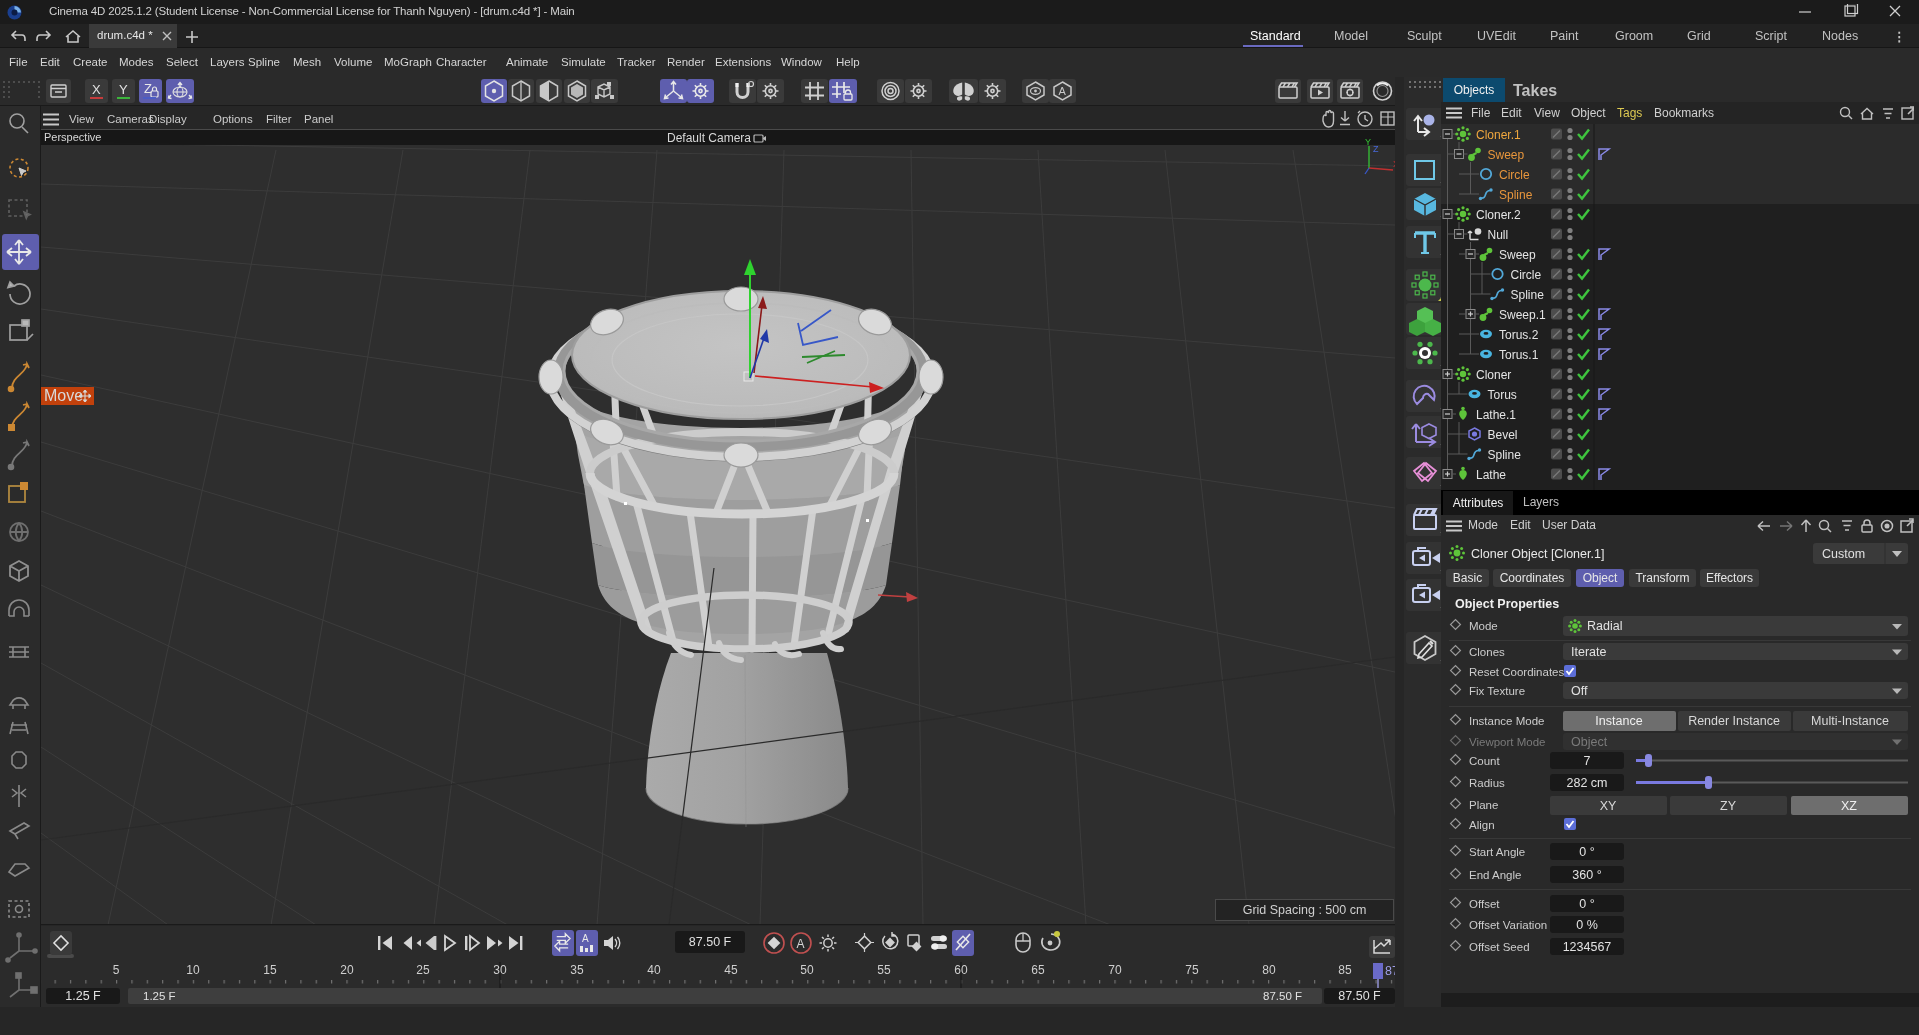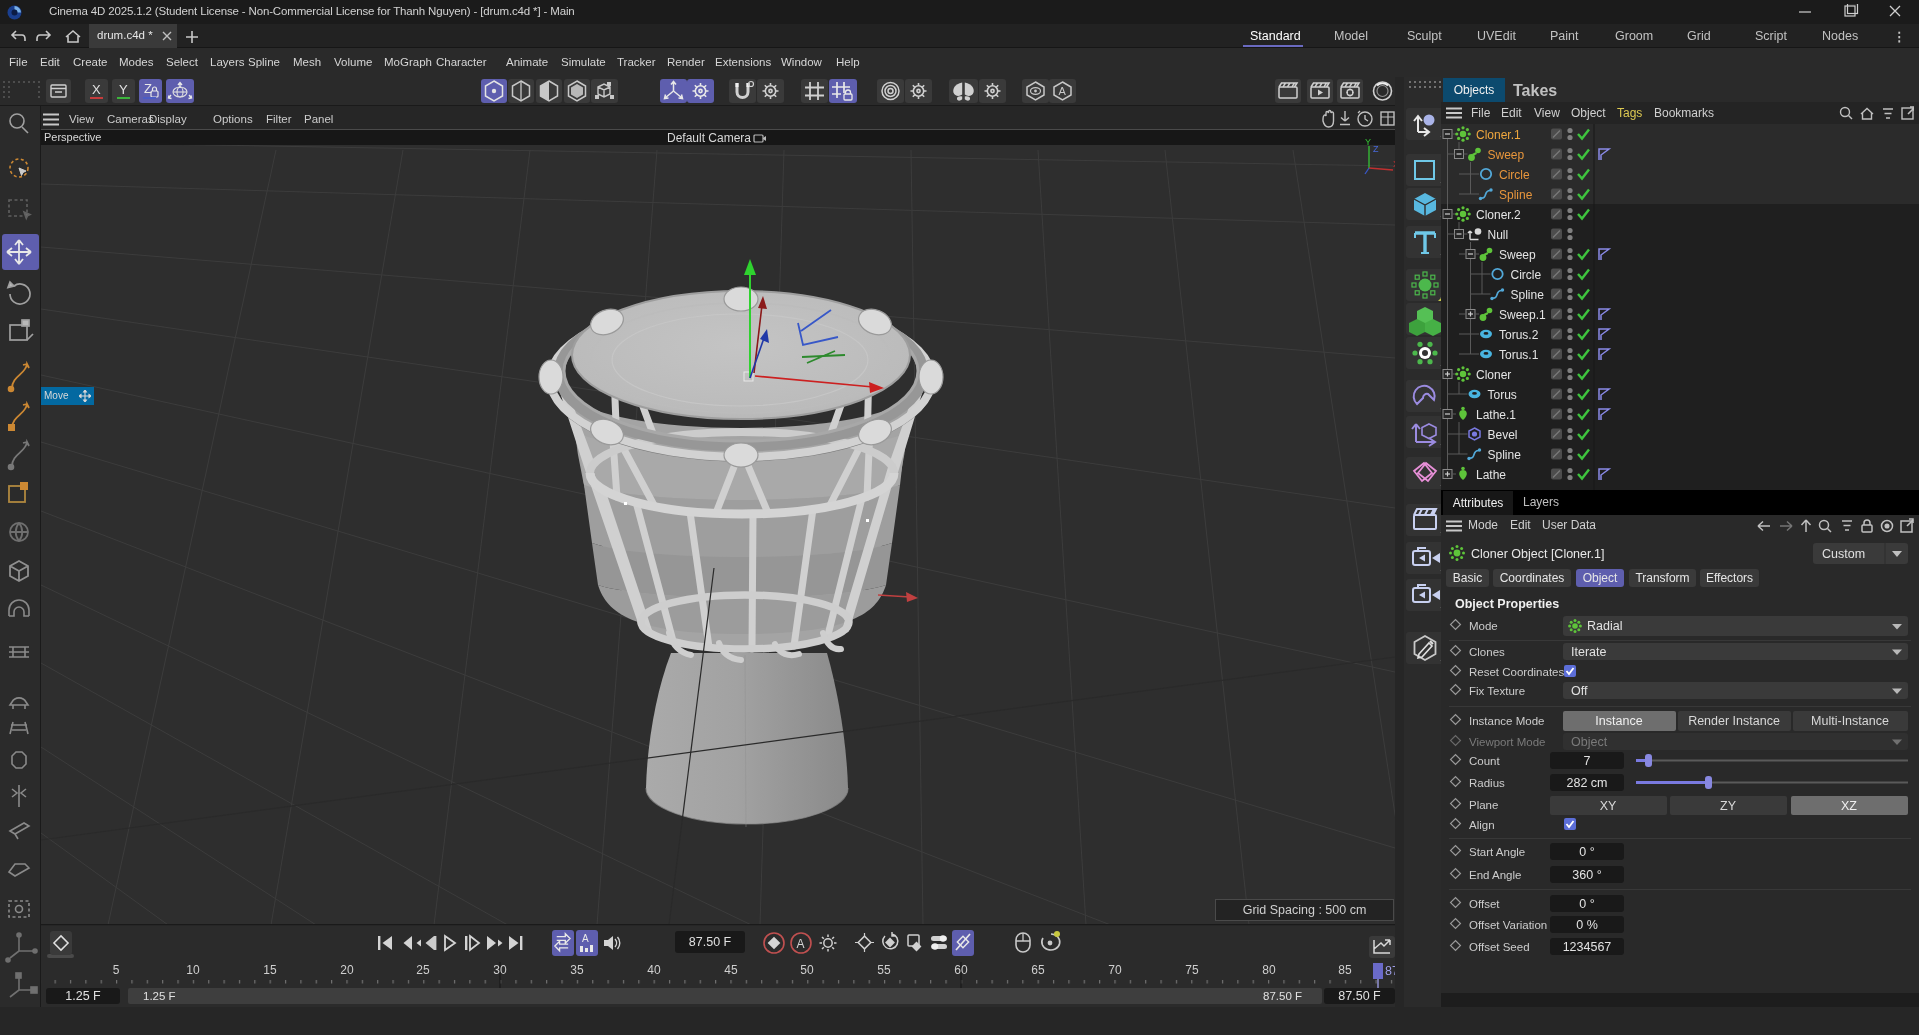--- a/index.html
+++ b/index.html
@@ -34,22 +34,22 @@
 
 
 #vpmenu { left:41px; top:106px; width:1354px; height:27px; background:#262626; }
 .vmi { position:absolute; top:7px; font-size:11.5px; color:#cccccc; }
 
 
 #viewport { left:41px; top:129px; width:1356px; height:796px; background:#2e2e2e; overflow:hidden; border-top:1px solid #4a4a4a; border-right:1px solid #4a4a4a; border-bottom:1px solid #1a1a1a; box-sizing:border-box; }
 #vphead { position:absolute; left:0; top:0; width:1355px; height:15px; background:rgba(22,22,22,0.92); }
 #gridspacing { position:absolute; left:1174px; top:769px; width:179px; height:22px; background:#232323;
   border:1px solid #4a4a4a; color:#cfcfcf; font-size:12.5px; text-align:center; line-height:20px;}
-#movechip { position:absolute; left:0px; top:257px; width:53px; height:18px; background:#0369a1;
-  color:#d8d8d8; font-size:10px; line-height:17px; padding-left:3px;}
+#movechip { position:absolute; left:0px; top:257px; width:53px; height:18px; background:#c2410c;
+  color:#d8d8d8; font-size:16px; line-height:17px; padding-left:3px;}
 
 
 #anim { left:41px; top:926px; width:1354px; height:36px; background:#2b2b2b; }
 #ruler { left:41px; top:962px; width:1354px; height:26px; background:#2b2b2b; }
 #rangerow { left:41px; top:988px; width:1354px; height:19px; background:#2b2b2b; }
 .abtn { position:absolute; top:4px; width:22px; height:26px; background:#3a3a3a; border-radius:3px; color:#d8d8d8;
   text-align:center; line-height:26px; font-size:13px;}
 .abtn.hl { background:#5e5eae; }
 
 

